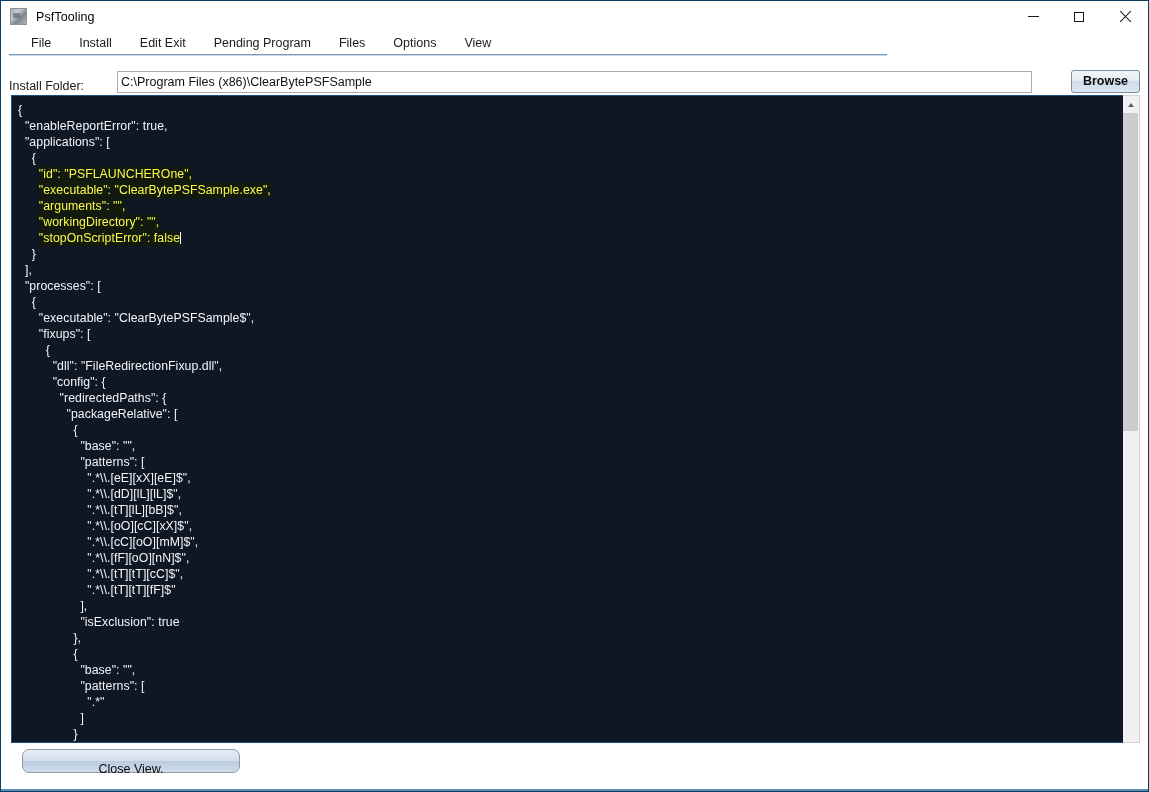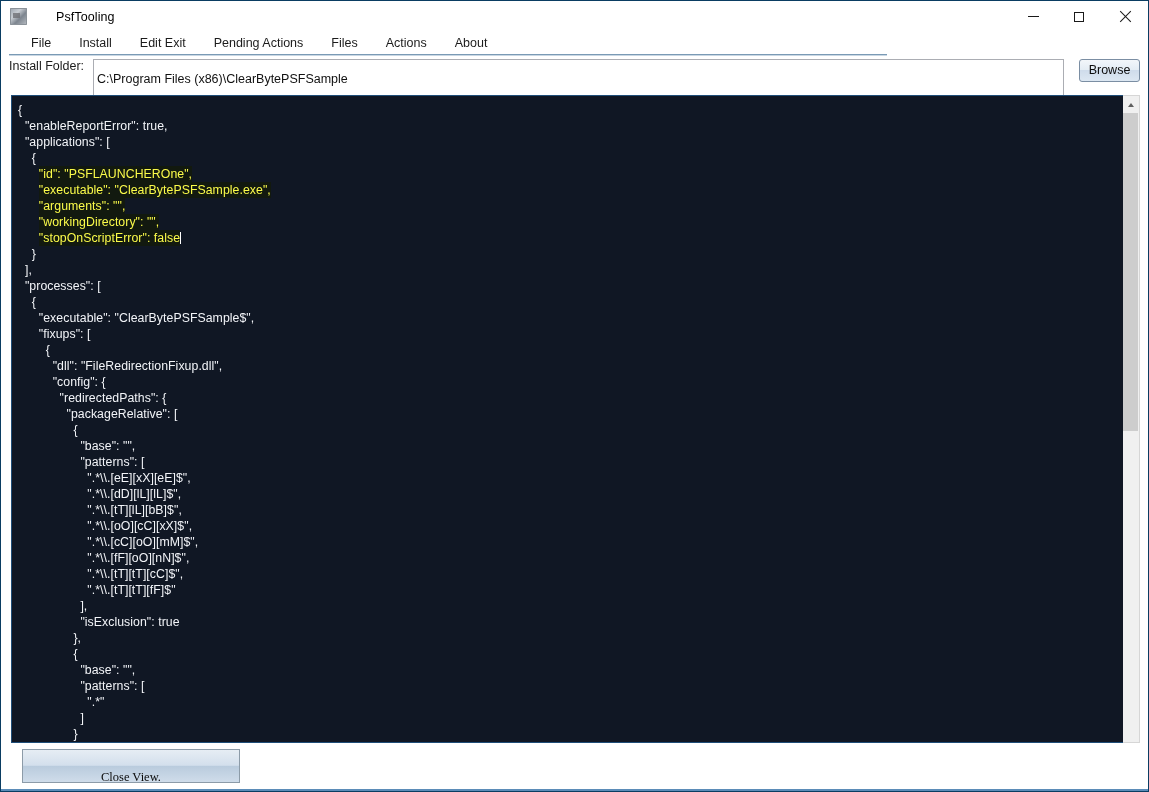--- a/index.html
+++ b/index.html
@@ -29,21 +29,20 @@
   }
 
   
   #titlebar {
     height: 31px;
     min-height: 31px;
     background: #ffffff;
     display: flex;
     align-items: center;
     position: relative;
-    gap: 20px;
   }
   #app-icon {
     width: 17px;
     height: 17px;
     margin-left: 9px;
     margin-right: 9px;
     border-radius: 1px;
     background:
       linear-gradient(135deg, #9aa3ad 0%, #c8cdd3 35%, #7d858f 60%, #b9bec4 100%);
     box-shadow: inset 0 0 0 1px #8b9299;
@@ -138,55 +137,56 @@
     bottom: -2px;
     height: 1px;
     background: #c9d7e3;
   }
 
   
   #folder-row {
     height: 34px;
     min-height: 34px;
     display: flex;
-    align-items: flex-start;
+    align-items: flex-end;
     padding: 0 8px 0 6px;
     margin-top: 5px;
+    gap: 24px;
   }
   #folder-label {
     font-size: 12.5px;
     color: #1b1b1b;
     width: 84px;
     flex: none;
     padding-left: 2px;
   }
   #folder-input {
     flex: 1;
-    height: 39px;
+    height: 22px;
     box-sizing: border-box;
     border: 1px solid #abadb3;
     background: #ffffff;
     font-family: "Liberation Sans", sans-serif;
     font-size: 12.5px;
     color: #111111;
     padding: 0 3px;
     outline: none;
     margin-right: 15px;
   }
   #browse-btn {
-    width: 61px;
+    width: 69px;
     height: 23px;
     flex: none;
     box-sizing: border-box;
     border: 1px solid #7b8ea3;
     border-radius: 3px;
     background: linear-gradient(180deg, #f2f6fa 0%, #e3ecf4 48%, #cfdceb 50%, #dce7f2 100%);
     font-family: "Liberation Sans", sans-serif;
     font-size: 12.5px;
-    font-weight: normal;
+    font-weight: bold;
     color: #0d0d0d;
     line-height: 21px;
     text-align: center;
     padding: 0;
   }
 
   
   #viewer-wrap {
     flex: 1;
     margin: 2px 8px 0 10px;
@@ -274,28 +274,28 @@
     position: relative;
   }
   #close-view-btn {
     position: absolute;
     left: 21px;
     top: 6px;
     width: 218px;
     height: 24px;
     box-sizing: border-box;
     border: 1px solid #8c9ba8;
-    border-radius: 0;
+    border-radius: 7px;
     background: linear-gradient(180deg, #e6edf4 0%, #d3dfec 48%, #b9cbdd 50%, #cfdcea 100%);
-    font-family: Liberation Serif, serif;
+    font-family: Liberation Sans, sans-serif;
     font-size: 12.5px;
     color: #0b0b0b;
     text-align: center;
     line-height: 22px;
-    padding: 16px;
+    padding: 8px;
   }
   #status-line {
     position: absolute;
     left: 0; right: 0;
     bottom: 0;
     height: 2px;
     background: #5b8cb8;
   }
 </style>
 </head>
@@ -316,24 +316,24 @@
       <button class="win-btn">
         <span class="glyph-close"></span>
       </button>
     </div>
   </div>
 
   <div id="menubar">
     <div class="menu-item">File</div>
     <div class="menu-item">Install</div>
     <div class="menu-item">Edit Exit</div>
-    <div class="menu-item">Pending Actions</div>
+    <div class="menu-item">Pending Program</div>
     <div class="menu-item">Files</div>
-    <div class="menu-item">Actions</div>
-    <div class="menu-item">About</div>
+    <div class="menu-item">Options</div>
+    <div class="menu-item">View</div>
     <div id="menu-underline2"></div>
     <div id="menu-underline"></div>
   </div>
 
   <div id="folder-row">
     <div id="folder-label">Install Folder:</div>
     <input id="folder-input" type="text" value="C:\Program Files (x86)\ClearBytePSFSample" style="">
     <button id="browse-btn">Browse</button>
   </div>
 

